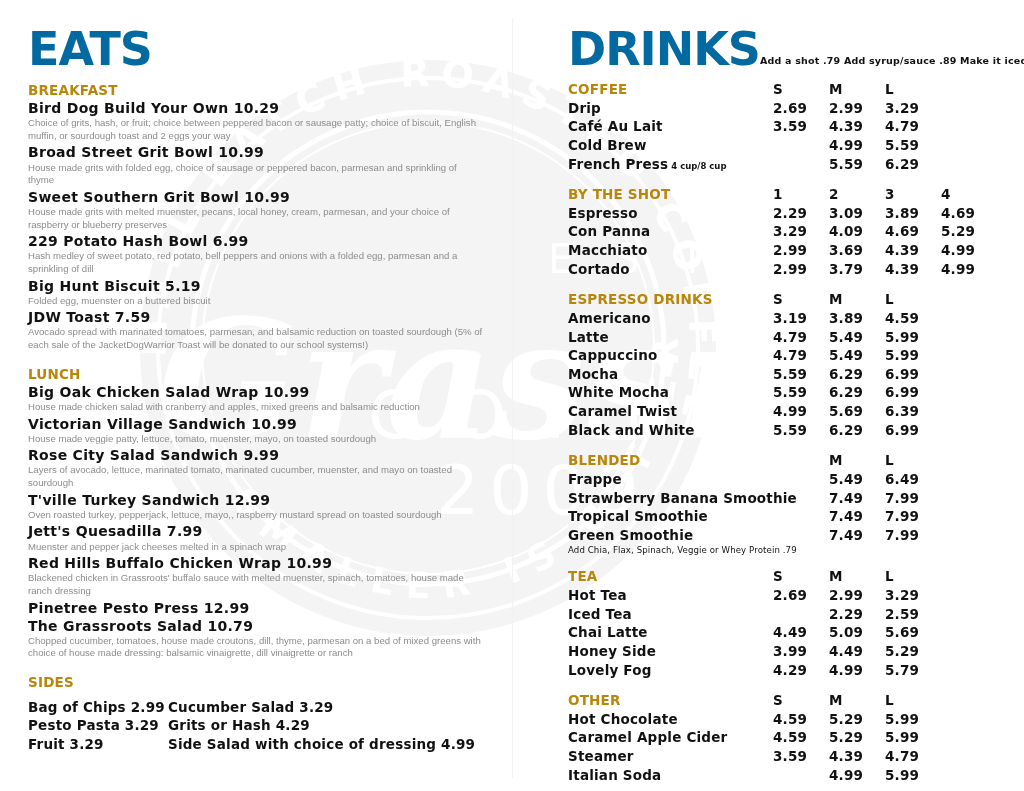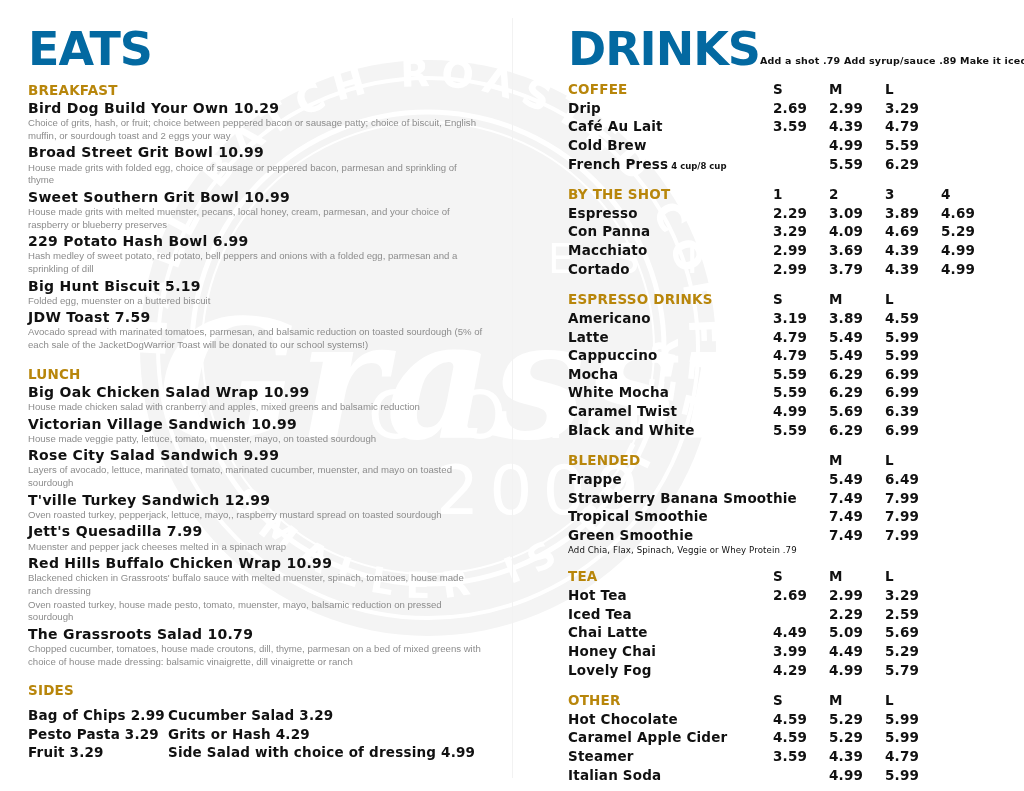--- a/index.html
+++ b/index.html
@@ -230,21 +230,21 @@
           <div class="item-name">Victorian Village Sandwich 10.99</div>
           <div class="item-desc">House made veggie patty, lettuce, tomato, muenster, mayo, on toasted sourdough</div>
           <div class="item-name">Rose City Salad Sandwich 9.99</div>
           <div class="item-desc">Layers of avocado, lettuce, marinated tomato, marinated cucumber, muenster, and mayo on toasted sourdough</div>
           <div class="item-name">T'ville Turkey Sandwich 12.99</div>
           <div class="item-desc">Oven roasted turkey, pepperjack, lettuce, mayo,, raspberry mustard spread on toasted sourdough</div>
           <div class="item-name">Jett's Quesadilla 7.99</div>
           <div class="item-desc">Muenster and pepper jack cheeses melted in a spinach wrap</div>
           <div class="item-name">Red Hills Buffalo Chicken Wrap 10.99</div>
           <div class="item-desc">Blackened chicken in Grassroots' buffalo sauce with melted muenster, spinach, tomatoes, house made ranch dressing</div>
-          <div class="item-desc">Oven roasted turkey, house made pesto, tomato, muenster, mayo, balsamic reduction on pressed sourdough</div>
+          <div class="item-name">Pinetree Pesto Press 12.99</div>
           <div class="item-name">The Grassroots Salad 10.79</div>
           <div class="item-desc">Chopped cucumber, tomatoes, house made croutons, dill, thyme, parmesan on a bed of mixed greens with choice of house made dressing: balsamic vinaigrette, dill vinaigrette or ranch</div>
         </div>
       </div>
     <div class="eats-section">
       <h2 class="section-head">SIDES</h2>
       <div id="sides-grid">
           <div class="sides-row">
             <span class="sides-c1">Bag of Chips 2.99</span>
             <span class="sides-c2">Cucumber Salad 3.29</span>
@@ -438,21 +438,21 @@
             <div class="dcell">2.29</div>
             <div class="dcell">2.59</div>
           </div>
           <div class="drow">
             <div class="dname"><span>Chai Latte</span></div>
             <div class="dcell">4.49</div>
             <div class="dcell">5.09</div>
             <div class="dcell">5.69</div>
           </div>
           <div class="drow">
-            <div class="dname"><span>Honey Chai</span></div>
+            <div class="dname"><span>Honey Side</span></div>
             <div class="dcell">3.99</div>
             <div class="dcell">4.49</div>
             <div class="dcell">5.29</div>
           </div>
           <div class="drow">
             <div class="dname"><span>Lovely Fog</span></div>
             <div class="dcell">4.29</div>
             <div class="dcell">4.99</div>
             <div class="dcell">5.79</div>
           </div>

